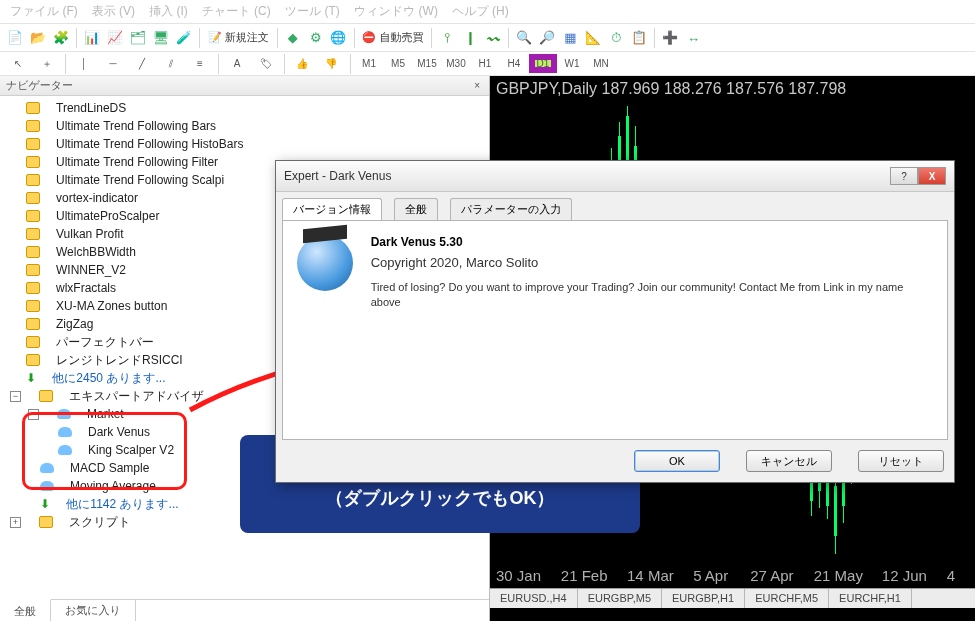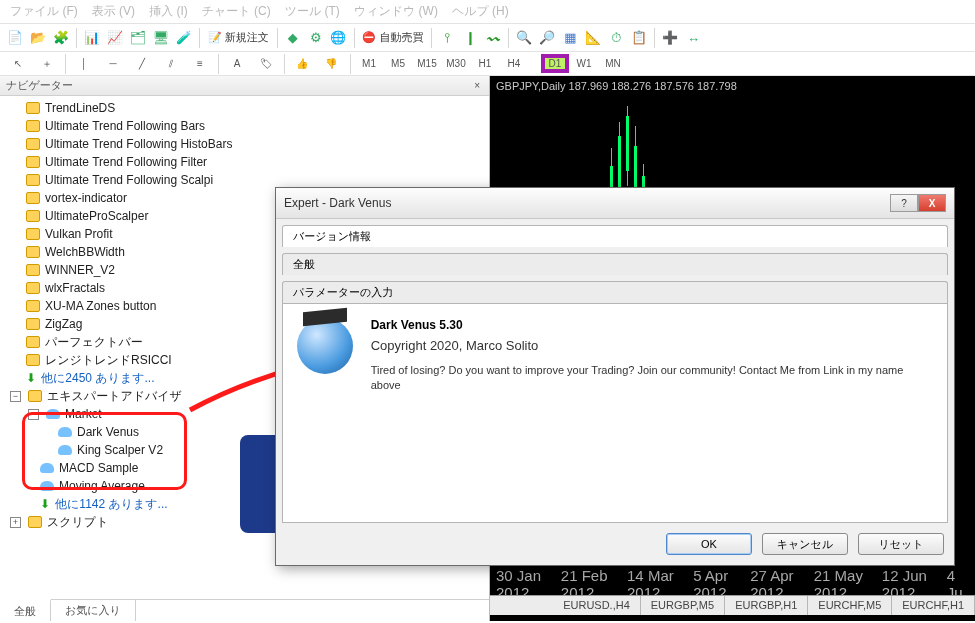--- a/index.html
+++ b/index.html
@@ -10,75 +10,75 @@
   .menubar span { cursor: default; }
 
   
   .toolbar-row { display: flex; align-items: center; padding: 2px 4px; border-bottom: 1px solid #e3e3e3; gap: 1px; height: 28px; }
   .tbtn { width: 22px; height: 22px; border: 1px solid transparent; display: flex; align-items: center; justify-content: center; font-size: 13px; color: #3a6; }
   .sep { width: 1px; height: 20px; background: #d6d6d6; margin: 0 3px; }
   .tlabel { font-size: 11px; color: #393939; padding: 0 4px; display: flex; align-items: center; gap: 3px; }
 
   .tf-row { display:flex; align-items:center; padding:2px 4px; border-bottom:1px solid #e3e3e3; height:24px; gap:1px;}
   .tfbtn { width:28px; height:19px; font-size:10px; display:flex; align-items:center; justify-content:center; border:1px solid transparent; color:#555;}
-  .tfbtn.active { border:4px solid #a21caf; background:#bef264;margin-left:12px; }
+  .tfbtn.active { border:6px solid #a21caf; background:#bef264; }
 
   
   .main { display: flex; height: 545px; }
 
   
   .nav-panel { width: 490px; border-right: 1px solid #bcbcbc; display: flex; flex-direction: column; position: relative; }
   .nav-title { background: linear-gradient(#f7f7f7,#e8e8e8); padding: 2px 6px; font-size: 11px; color: #555; border-bottom: 1px solid #cfcfcf; display:flex; justify-content:space-between; align-items:center;}
   .nav-close { font-size:10px; color:#555; cursor:pointer; padding:0 3px;}
   .tree { flex: 1; overflow-y: auto; padding: 3px 0; font-size: 12px; color: #222; }
-  .tree-item { display: flex; align-items: center; gap: 5px; padding: 1px 0 1px 26px; white-space: nowrap; height:18px;}
+  .tree-item { display: flex; align-items: center; gap: 16px; padding: 1px 0 1px 26px; white-space: nowrap; height:18px;}
   .ic-ind { width: 14px; height: 12px; background: #ffd35a; border:1px solid #d09b00; border-radius:2px; display:inline-block; }
   .ic-cloud { width: 14px; height: 10px; background: #78c1ff; border-radius: 6px 6px 3px 3px; display:inline-block; }
   .tree-item.cat { padding-left: 10px; font-weight: normal; }
   .expander { width:11px; height:11px; border:1px solid #888; font-size:9px; line-height:9px; text-align:center; color:#555; margin-right:2px;}
 
   .tree-tabs { display:flex; border-top:1px solid #cfcfcf; height:22px; }
   .tree-tab { padding:3px 14px; font-size:11px; border-right:1px solid #cfcfcf; color:#555;}
   .tree-tab.active { background:#fff; border-top:2px solid #fff; margin-top:-1px;}
 
   
   .chart-area { flex:1; background:#000; position:relative; overflow:hidden; }
-  .chart-label { color:#c9c9c9; font-size:11px; padding:4px 6px; position:absolute; top:0; left:0; }
+  .chart-label { color:#c9c9c9; font-size:16px; padding:4px 6px; position:absolute; top:0; left:0; }
   .candles { position:absolute; top:30px; left:0; right:0; bottom:40px; }
   .cndl { position:absolute; width:3px; background:#00ff66; }
   .cndl .wick { position:absolute; left:1px; width:1px; background:#00ff66; }
   .xaxis { position:absolute; bottom:20px; left:0; right:0; display:flex; justify-content:space-between; padding:0 6px; color:#b0b0b0; font-size:15px; }
-  .bottom-tabs { position:absolute; bottom:6px; left:0; right:0; height:20px; background:#ececec; display:flex; border-top:1px solid #9c9c9c;justify-content:flex-end;}
+  .bottom-tabs { position:absolute; bottom:13px; left:0; right:0; height:20px; background:#ececec; display:flex; border-top:1px solid #9c9c9c;}
   .btab { padding:3px 10px; font-size:11px; border-right:1px solid #b7b7b7; color:#454545;}
 
   
   .redbox { position:absolute; border:3px solid #ff1a1a; border-radius:10px; pointer-events:none;}
 
   
   .arrow-svg { position:absolute; pointer-events:none; }
 
   
   .callout { position:absolute; background:#1d3a8a; color:#fff; font-weight:bold; font-size:18px; padding:20px 24px; border-radius:8px; text-align:center; line-height:1.6; width:400px;}
   .callout:after { content:""; position:absolute; top:-24px; left:120px; border:14px solid transparent; border-bottom-color:#1d3a8a; }
 
   
   .dialog { position:absolute; background:#f0f0f0; border:1px solid #6b6b6b; box-shadow:3px 3px 12px rgba(0,0,0,.35); }
   .dlg-title { background:linear-gradient(#fdfdfd,#e4e4e4); padding:6px 8px; font-size:12px; color:#333; display:flex; justify-content:space-between; align-items:center; border-bottom:1px solid #c7c7c7;}
   .win-btns { display:flex; gap:0;}
   .wbtn { width:28px; height:18px; background:linear-gradient(#f6f6f6,#dcdcdc); border:1px solid #9b9b9b; font-size:10px; display:flex; align-items:center; justify-content:center;}
   .wbtn.close { background:linear-gradient(#f07a6f,#d6402f); color:#fff; font-weight:bold;}
-  .dlg-tabs { display:flex; padding:6px 6px 0 6px; gap:6px;flex-direction:column;}
+  .dlg-tabs { display:flex; padding:6px 6px 0 6px; gap:12px;}
   .dtab { background:#fff; border:1px solid #b4b4b4; border-bottom:none; padding:3px 10px; font-size:11px; border-radius:3px 3px 0 0;}
   .dtab.inactive { background:#ececec; }
   .dlg-body { background:#fff; margin:0 6px; border:1px solid #b4b4b4; padding:14px; height:220px; display:flex; gap:14px;}
   .dlg-icon { width:60px; height:60px; }
   .dlg-info .name { font-weight:bold; font-size:12px; margin-bottom:6px;}
   .dlg-info .cpy { font-size:13px; color:#333; margin-bottom:10px;}
   .dlg-info .desc { font-size:11px; color:#333; line-height:1.4;}
-  .dlg-foot { display:flex; justify-content:flex-end; gap:10px; padding:10px;}
+  .dlg-foot { display:flex; justify-content:flex-end; gap:26px; padding:10px;}
   .dbtn { min-width:86px; height:22px; background:linear-gradient(#fcfcfc,#e4e4e4); border:1px solid #8a8a8a; font-size:11px; border-radius:3px;}
   .dbtn.primary { border:1px solid #4f85c9; box-shadow:0 0 0 1px #a7cdf5 inset;}
 
   
   .avatar { width:56px; height:56px; border-radius:50%; background:radial-gradient(circle at 35% 30%, #cfe7ff, #4a9be0 60%, #1a5fa0); position:relative;}
   .avatar:before { content:""; position:absolute; top:-8px; left:6px; width:44px; height:14px; background:#2b2b2b; transform:skewY(-6deg); }
 </style>
 </head>
 <body>
 
@@ -342,21 +342,21 @@
       </marker>
     </defs>
   <path d="M10,80 Q150,5 345,18" stroke="#ff1a1a" stroke-width="5" fill="none" marker-end="url(#ah)"></path>
 </svg>
 
 <div class="callout" style="left:240px; top:435px;">
   <div>チャート上にドラッグ＆ドロップする。</div>
   <div>（ダブルクリックでもOK）</div>
 </div>
 
-<div class="dialog" style="left:275px; top:187px; width:680px;">
+<div class="dialog" style="left:275px; top:160px; width:680px;">
   <div class="dlg-title">
     <span>Expert - Dark Venus</span>
     <div class="win-btns">
       <div class="wbtn">?</div>
       <div class="wbtn close">X</div>
     </div>
   </div>
   <div class="dlg-tabs">
     <div class="dtab">バージョン情報</div>
     <div class="dtab inactive">全般</div>

